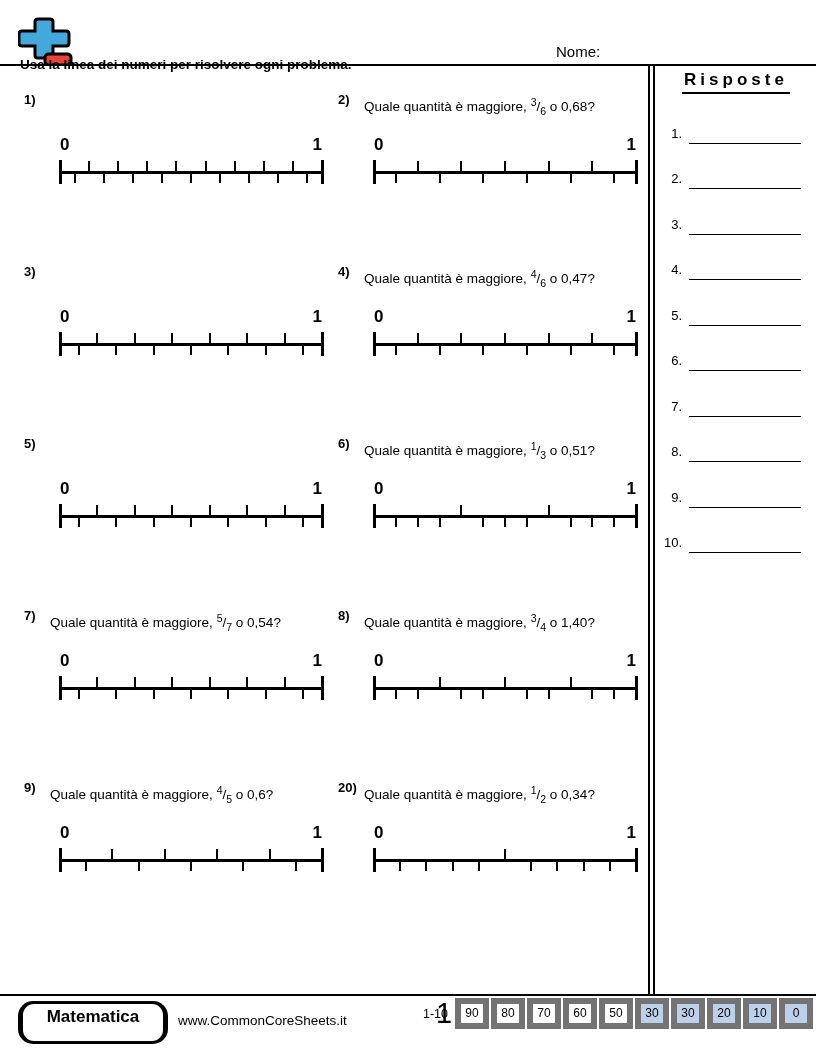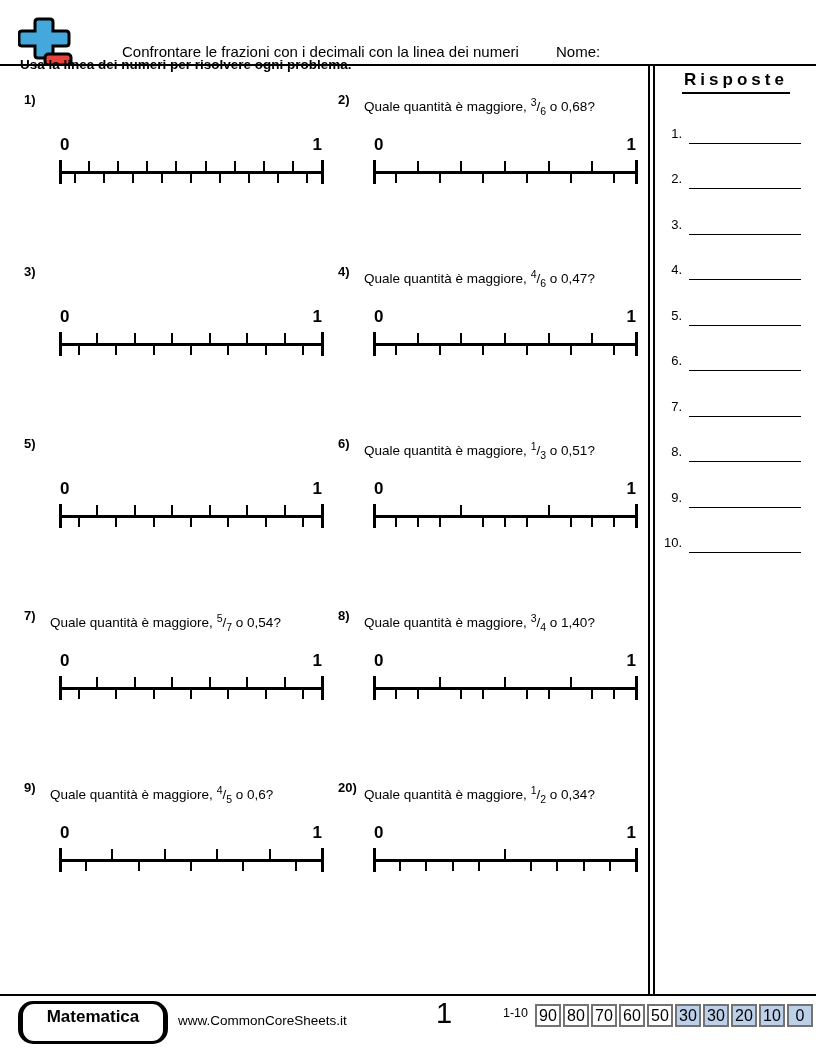--- a/index.html
+++ b/index.html
@@ -45,34 +45,33 @@
 
   
   .footer{position:absolute;left:0;top:994px;width:816px;height:62px;border-top:2px solid #000;}
   .brand{position:absolute;left:18px;top:5px;width:150px;height:43px;background:#000;border-radius:15px;}
   .brand-inner{position:absolute;left:5px;top:3px;right:5px;bottom:3px;background:#fff;border-radius:11px;
         text-align:center;font-size:17px;font-weight:bold;line-height:25px;}
   .website{position:absolute;left:178px;top:17px;font-size:13.5px;}
   .page-num{position:absolute;left:436px;top:1px;font-size:29px;}
   .score{position:absolute;right:3px;top:2px;display:flex;align-items:center;}
   .score-label{font-size:12.5px;margin-right:5px;}
-  .score-cell{width:22px;height:19px;border:2px solid #737373;margin-left:2px;
-        text-align:center;font-size:16px;line-height:19px;background:#fff;margin-top:6px;}
+  .score-cell{width:22px;height:19px;border:6px solid #737373;margin-left:2px;
+        text-align:center;font-size:12px;line-height:19px;background:#fff;}
   .score-cell.blue{background:#bcd0ea;}
 </style>
 </head>
 <body>
 
 <div class="page">
 
   <svg class="logo" viewBox="0 0 56 50">
     <path d="M20 3 h12 q3 0 3 3 v9 h13 q3 0 3 3 v9 q0 3 -3 3 h-13 v9 q0 3 -3 3 h-12 q-3 0 -3 -3 v-9 h-13 q-3 0 -3 -3 v-9 q0 -3 3 -3 h13 v-9 q0 -3 3 -3 z" fill="#45a8dc" stroke="#000" stroke-width="3"></path>
     <rect x="27" y="38" width="26" height="11" rx="3.5" fill="#e8423c" stroke="#000" stroke-width="3"></rect>
   </svg>
-  <div class="hdr-title">Confrontare le frazioni con i decimali con la linea dei numeri</div>
   <div class="hdr-name">Nome:</div>
   <div class="hdr-rule"></div>
   <div class="instruction">Usa la linea dei numeri per risolvere ogni problema.</div>
 
   <div class="vsep"></div>
 
   <div class="ans-title">
     <span>Risposte</span>
   </div>
   <div class="ans-row" style="top:126px">

